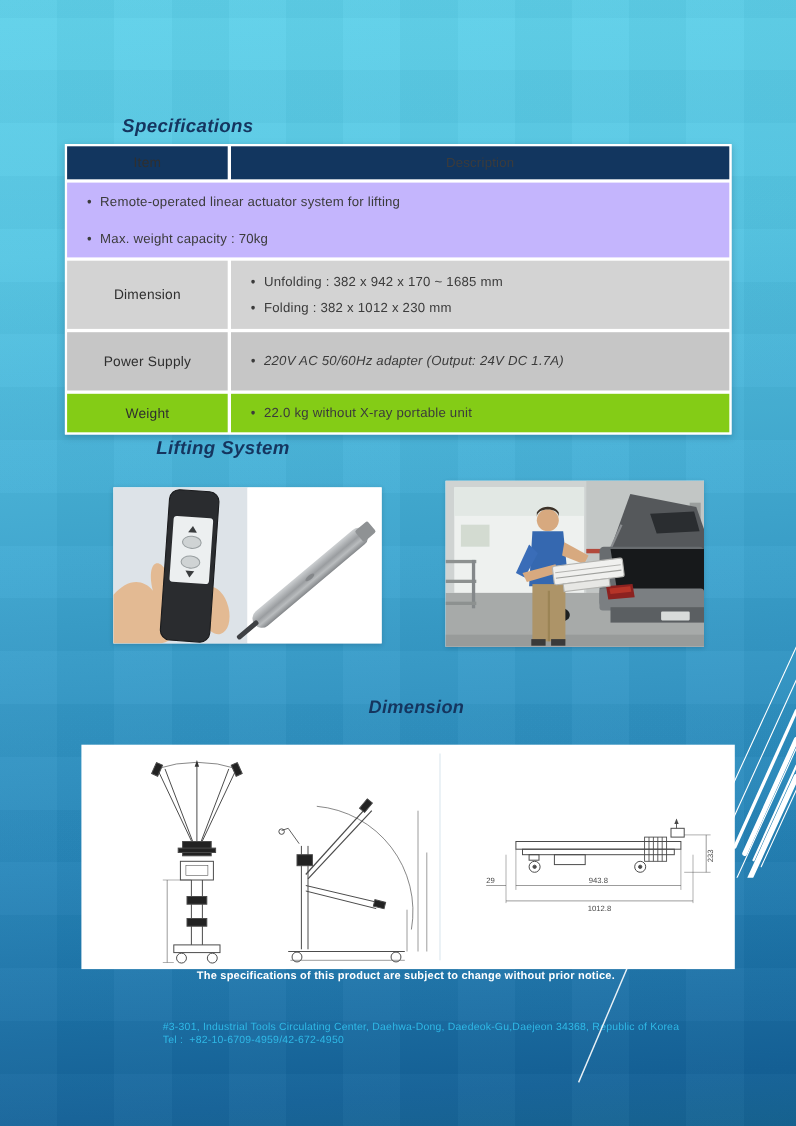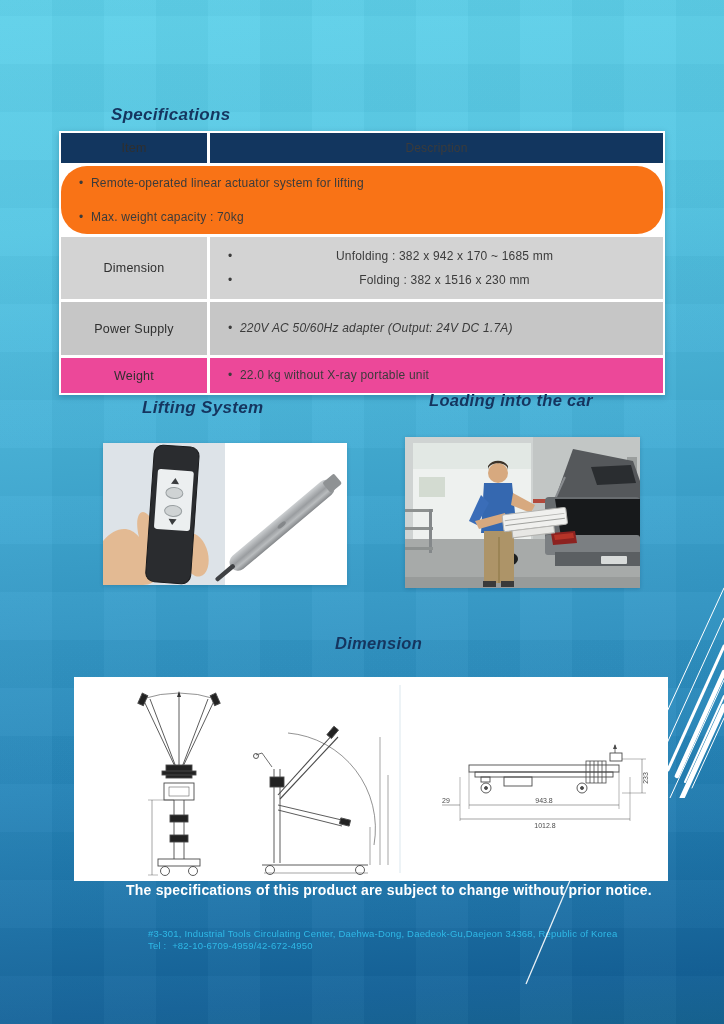--- a/index.html
+++ b/index.html
@@ -33,28 +33,28 @@
     font-size:12.5px;color:#2f2f2f;text-align:center;letter-spacing:0.2px;}
   .cell.desc{flex:1;display:flex;flex-direction:column;justify-content:center;
     font-size:12px;color:#3b3b3b;padding:8px 14px 8px 18px;letter-spacing:0.2px;}
   .t-head .cell{display:flex;align-items:center;justify-content:center;height:30px;}
   .bullet{position:relative;padding-left:12px;line-height:1.35;}
   .bullet::before{content:"\2022";position:absolute;left:0;top:0;}
   .r1{height:68px;} .r1 .desc{gap:17px;}
   .r2{height:62px;} .r2 .desc{gap:7px;}
   .r3{height:53px;} .r3 .desc .bullet{font-style:italic;}
   .r4{height:35px;}
-  .g1{background:#f97316;border-radius:26px;} .g2{background:#d3d3d3;text-align:center;} .g3{background:#c6c6c6;} .g4{background:#ec4899;}
+  .g1{background:#c4b5fd;} .g2{background:#d3d3d3;} .g3{background:#c6c6c6;} .g4{background:#84cc16;}
   
   .fig{position:absolute;background:#fff;box-shadow:0 1px 4px rgba(0,40,70,0.2);}
   .fig svg{display:block;}
   .dim-panel{position:absolute;left:74px;top:677px;width:594px;height:204px;background:#ffffff;z-index:2;}
   .notice{
-    position:absolute;left:92px;top:882px;width:594px;text-align:center;
-    color:#ffffff;font-weight:bold;font-size:14px;letter-spacing:0.2px;
+    position:absolute;left:72px;top:882px;width:594px;text-align:center;
+    color:#ffffff;font-weight:bold;font-size:10px;letter-spacing:0.2px;
   }
   
   .footer{position:absolute;left:148px;top:928px;color:#2fb9e7;}
   .footer .company{font-size:15.5px;color:#3cc3ec;letter-spacing:0.6px;margin-bottom:4px;}
   .footer .line{font-size:9.5px;line-height:12px;letter-spacing:0.2px;}
   .footer a{color:#2fb9e7;text-decoration:underline;}
   
   .decor{position:absolute;pointer-events:none;z-index:1;}
 </style>
 </head>
@@ -72,39 +72,38 @@
     <div class="t-row r1">
       <div class="cell desc g1">
         <div class="bullet">Remote-operated linear actuator system for lifting</div>
         <div class="bullet">Max. weight capacity : 70kg</div>
       </div>
     </div>
     <div class="t-row r2">
       <div class="cell item g2">Dimension</div>
       <div class="cell desc g2">
         <div class="bullet">Unfolding : 382 x 942 x 170 ~ 1685 mm</div>
-        <div class="bullet">Folding :  382 x 1516 x 230 mm</div>
+        <div class="bullet">Folding :  382 x 1012 x 230 mm</div>
       </div>
     </div>
     <div class="t-row r3">
       <div class="cell item g3">Power Supply</div>
       <div class="cell desc g3">
         <div class="bullet">220V AC 50/60Hz adapter (Output: 24V DC 1.7A)</div>
       </div>
     </div>
     <div class="t-row r4">
       <div class="cell item g4">Weight</div>
       <div class="cell desc g4">
         <div class="bullet">22.0 kg without X-ray portable unit</div>
       </div>
     </div>
   </div>
 
   <div class="heading" style="left:142px;top:398px;font-size:17px;">Lifting System</div>
-  <div class="heading" style="left:429px;top:391px;font-size:16.5px;">Loading into the car</div>
 
   <div class="fig" style="left:103px;top:443px;width:244px;height:142px;">
     <svg width="244" height="142" viewBox="0 0 244 142">
       <defs>
         <linearGradient id="metal" x1="0" y1="0" x2="0" y2="1">
           <stop offset="0" stop-color="#cdd0d2"></stop>
             <stop offset="0.45" stop-color="#9a9da0"></stop>
           <stop offset="0.7" stop-color="#b9bcbe"></stop>
             <stop offset="1" stop-color="#84878a"></stop>
         </linearGradient>

